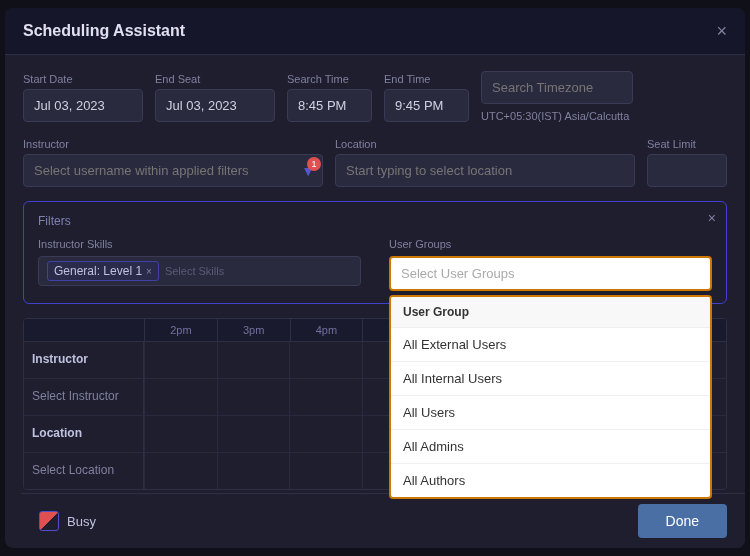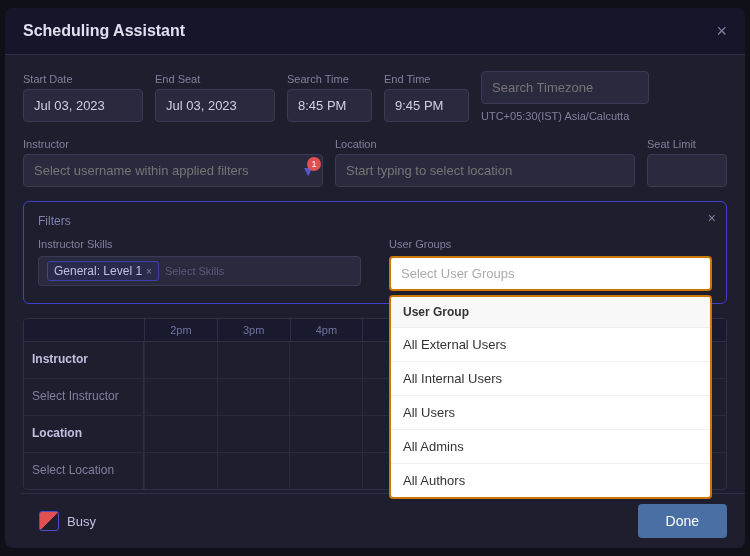--- a/index.html
+++ b/index.html
@@ -76,21 +76,21 @@
       border-radius: 4px;
       padding: 8px 10px;
       color: #d0d0e0;
       font-size: 13px;
       outline: none;
       width: 100%;
     }
     .field-input::placeholder { color: #6060808; }
     .date-field { width: 120px; }
     .time-field { width: 85px; }
-    .timezone-field { width: 168px; }
+    .timezone-field { width: 152px; }
     .timezone-value {
       font-size: 11px;
       color: #8080a0;
       margin-top: 2px;
       text-align: left;
     }
     
     .instructor-row {
       display: flex;
       gap: 12px;

